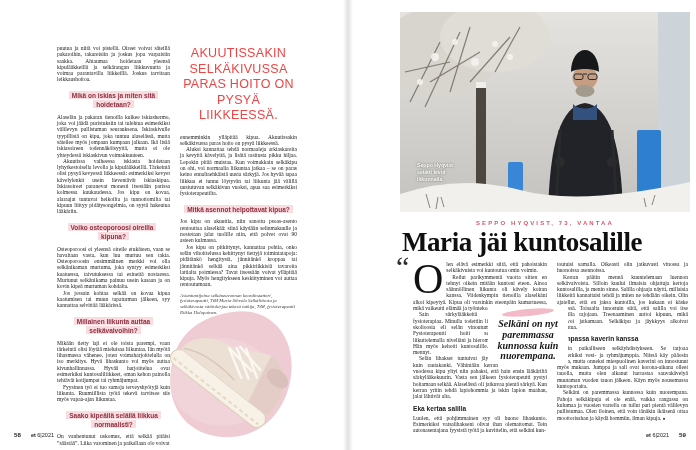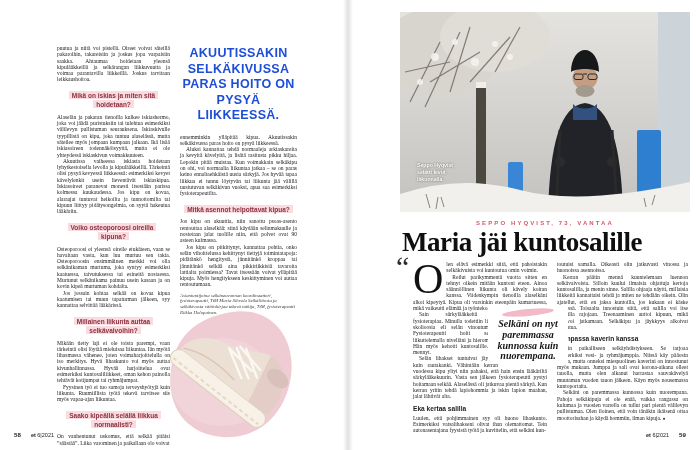--- a/index.html
+++ b/index.html
@@ -11,22 +11,22 @@
   
   p{margin:0;text-align:justify;font-size:5.5px;line-height:6.3px;}
   p.ind{text-indent:6px;}
   .qhead{text-align:center;margin:8px 0 5px;font-family:"Liberation Sans",sans-serif;
          font-weight:bold;font-size:6.5px;line-height:9px;color:#8e3040;}
   .qhead span{background:#f9dce0;padding:0.5px 3px;
               -webkit-box-decoration-break:clone;box-decoration-break:clone;}
   
   .lp-col1{position:absolute;left:57px;top:45px;width:113px;}
   .lp-col2{position:absolute;left:180px;top:44px;width:117px;}
-  .shout{font-family:"Liberation Sans",sans-serif;font-weight:bold;font-size:12.5px;
-         line-height:15.5px;text-align:center;letter-spacing:0.3px;color:#1d4ed8;margin:2px 0 10px;}
+  .shout{font-family:"Liberation Sans",sans-serif;font-weight:normal;font-size:12.5px;
+         line-height:15.5px;text-align:center;letter-spacing:0.3px;color:#ef4444;margin:2px 0 10px;}
   .credits{font-style:italic;font-size:4.8px;line-height:5.7px;color:#3a3a3a;margin-top:5px;text-align:left;}
   .shoe{position:absolute;left:160px;top:296px;}
   
   .photo{position:absolute;left:400px;top:12px;width:290px;height:200px;overflow:hidden;}
   .photo-caption{position:absolute;left:417px;top:162px;color:#fff;font-family:"Liberation Sans",sans-serif;
                  font-weight:bold;font-size:5.2px;line-height:6.8px;width:40px;text-align:left;
                  text-shadow:0 0 2px rgba(40,45,40,.8);}
   .byline{position:absolute;left:400px;top:220px;width:290px;text-align:center;
           font-family:"Liberation Sans",sans-serif;font-weight:bold;font-size:6px;
           letter-spacing:2.1px;color:#d8596b;}

